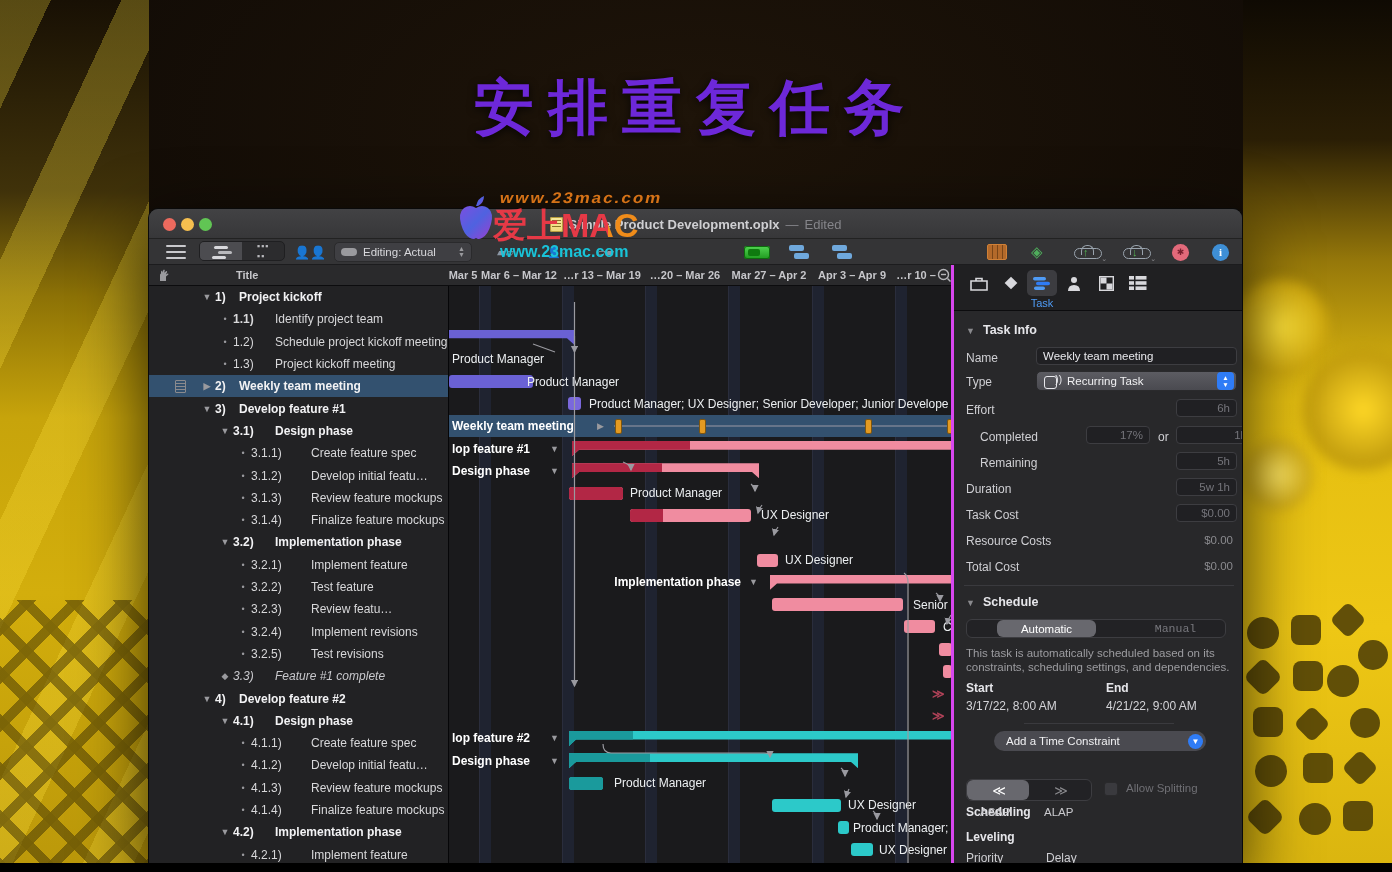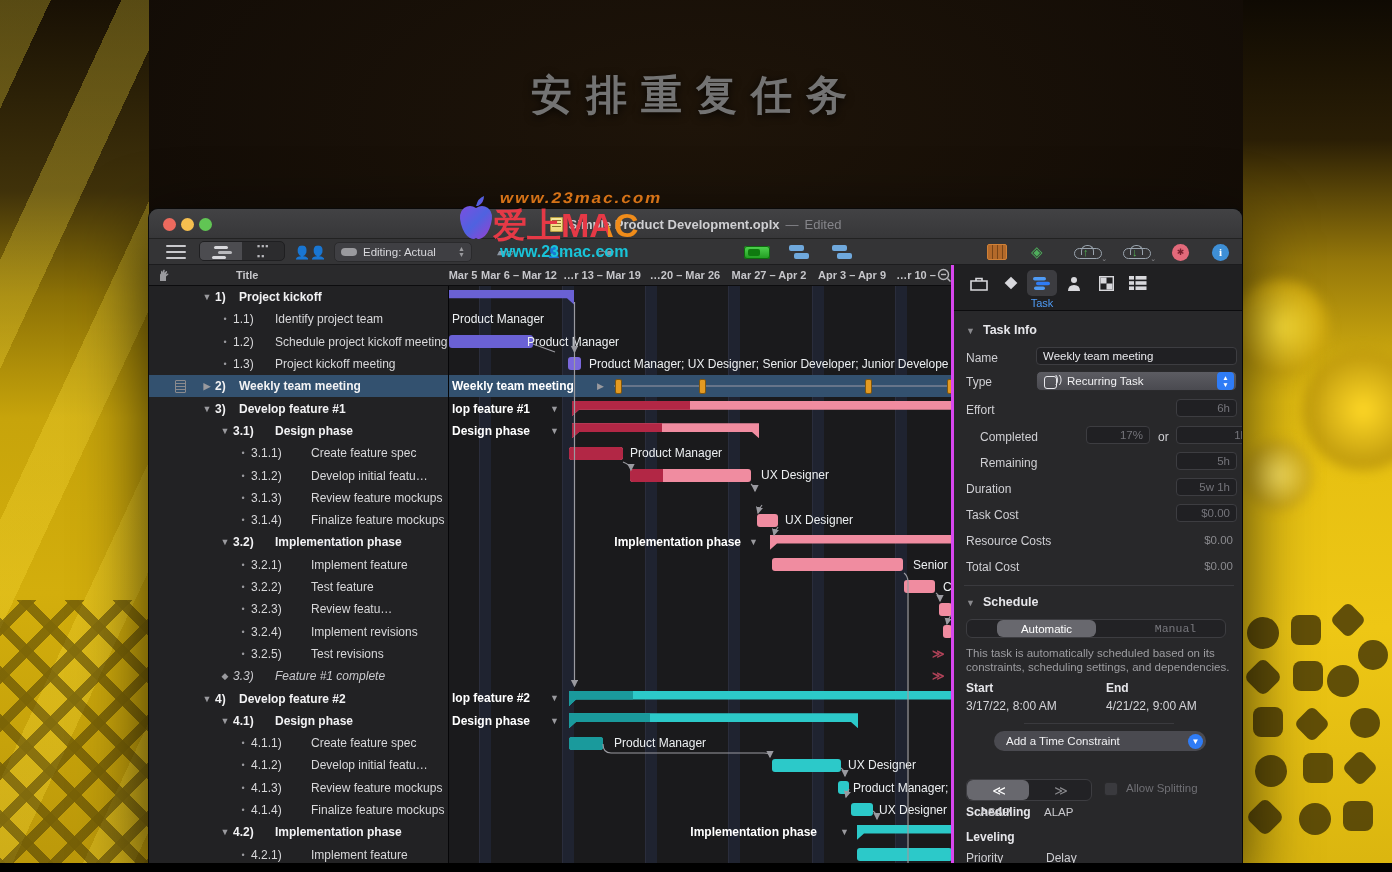--- a/index.html
+++ b/index.html
@@ -22,21 +22,21 @@
   #bg-right { left:1243px; width:149px;
     background: linear-gradient(180deg,#0f0a03 0%,#2a1e05 16%,#96780a 30%,#e4be11 46%,#eec715 72%,#dab50f 100%); }
   .glow { position:absolute; border-radius:50%; filter:blur(6px); }
   #bg-right .g1 { left:-10px; top:280px; width:95px; height:95px; background:radial-gradient(circle,#ffe23a,#c79f08 75%); }
   #bg-right .g2 { left:60px; top:350px; width:120px; height:120px; background:radial-gradient(circle,#ffdékod826,#b8930a 75%); background:radial-gradient(circle,#ffd826,#b8930a 75%); }
   #bg-right .g3 { left:0px; top:440px; width:70px; height:70px; background:radial-gradient(circle,#ffe764,#c7a00a 75%); }
   #bg-right svg.pat, #bg-left svg.pat { position:absolute; left:0; bottom:9px; }
   #black-strip { position:absolute; left:0; top:863px; width:1392px; height:9px; background:#000; z-index:60; }
   
   #hero-title { position:absolute; top:68px; left:0; width:100%; text-align:center;
-    font-size:41px; font-weight:bold; color:#737373; letter-spacing:14px;
+    font-size:60px; font-weight:bold; color:#6d28d9; letter-spacing:14px;
     text-shadow:0 2px 8px rgba(0,0,0,.8); z-index:5; }
   
   #window { position:absolute; left:148px; top:208px; width:1095px; height:664px;
     background:#232325; border-radius:10px 10px 0 0; overflow:hidden; z-index:10;
     box-shadow:0 22px 70px rgba(0,0,0,.75); border:1px solid #0a0a0a; }
   
   #titlebar { position:absolute; left:0; top:0; width:100%; height:30px;
     background:linear-gradient(#424244,#373739); border-bottom:1px solid #222; }
   .tl { position:absolute; top:9px; width:13px; height:13px; border-radius:50%; }
   #titlebar .title-wrap { position:absolute; left:0; right:0; top:0; height:30px;
@@ -103,21 +103,21 @@
   .wkend { position:absolute; top:0; bottom:0; width:12px; background:rgba(45,62,100,.28); }
   .orow { position:absolute; left:0; width:299px; height:22.3px; display:flex; align-items:center;
     font-size:12px; color:#d8d8da; white-space:nowrap; }
   .orow .noteic { position:absolute; left:26px; width:11px; height:13px; border:1px solid #8a8a8e; border-radius:1px;
     background:repeating-linear-gradient(rgba(0,0,0,0) 0 2px, #8a8a8e 2px 3px); }
   .orow .glyph { position:absolute; font-size:9px; color:#9a9a9e; width:12px; text-align:center; }
   .orow .num, .orow .ti { position:absolute; }
   .orow.b { font-weight:bold; color:#f2f2f4; }
   .orow.it .num, .orow.it .ti { font-style:italic; color:#c9c9cd; }
   .orow.sel, .grow.sel { background:#33516f; }
-  .grow { position:absolute; left:0; width:503px; height:22.3px; }
+  .grow { position:absolute; left:0; width:503px; height:22.3px;margin-top:40px; }
   .bar { position:absolute; overflow:hidden; }
   .bar.leaf { top:4.5px; height:13px; border-radius:3px; }
   .bar.group { top:3.5px; height:15px; }
   .bar.group.full { clip-path:polygon(0 0,100% 0,100% 100%,calc(100% - 7px) 58%,7px 58%,0 100%); }
   .bar.group.clipR { clip-path:polygon(0 0,100% 0,100% 58%,7px 58%,0 100%); }
   .bar.group.clipL { clip-path:polygon(0 0,100% 0,100% 100%,calc(100% - 7px) 58%,0 58%); }
   .bar .done { position:absolute; left:0; top:0; bottom:0; }
   .pal-p { background:#6a61d4; }
   .pal-pl { background:#7a68dc; }
   .pal-r { background:#f08ca0; } .pal-r .done { background:#b22745; }
@@ -315,21 +315,21 @@
       </div>
 
     <div id="outline">
         <div class="orow b" style="top: 0px;">
           <span class="glyph" style="left: 52px;">▼</span>
           <span class="num" style="left: 66px;">1)</span>
           <span class="ti" style="left: 90px;">Project kickoff</span>
         </div>
         <div class="orow" style="top: 22.3px;">
           <span class="glyph" style="left: 70px;">•</span>
-          <span class="num" style="left: 84px;">1.1)</span>
+          <span class="num" style="left: 84px; font-weight: bold;">1.1)</span>
           <span class="ti" style="left: 126px;">Identify project team</span>
         </div>
         <div class="orow" style="top: 44.6px;">
           <span class="glyph" style="left: 70px;">•</span>
           <span class="num" style="left: 84px;">1.2)</span>
           <span class="ti" style="left: 126px;">Schedule project kickoff meeting</span>
         </div>
         <div class="orow" style="top: 66.9px;">
           <span class="glyph" style="left: 70px;">•</span>
           <span class="num" style="left: 84px;">1.3)</span>

